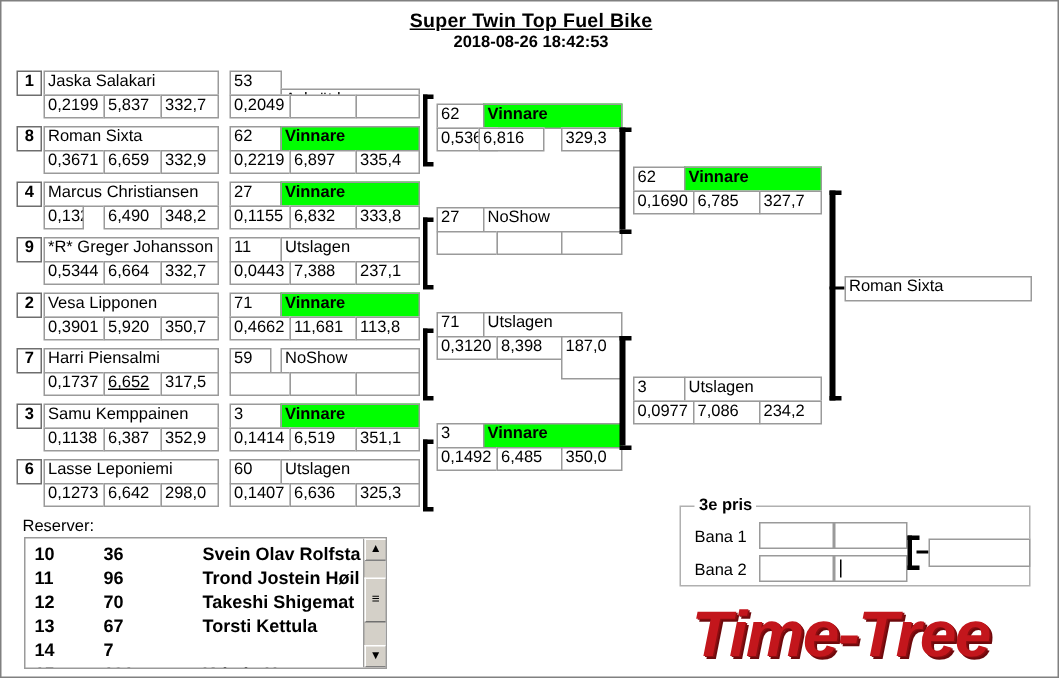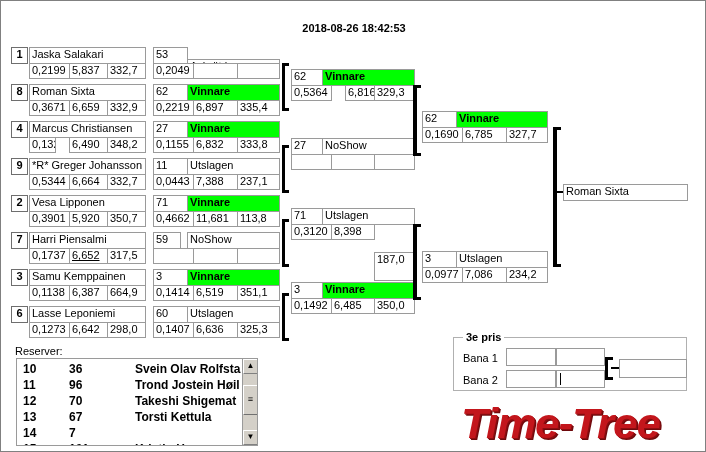--- a/index.html
+++ b/index.html
@@ -100,20 +100,21 @@
     white-space:nowrap;
     transform:scaleX(1.02);
     transform-origin:left center;
   }
 </style>
 </head>
 <body>
 
 <div id="page">
 
+  <div class="title">Super Twin Top Fuel Bike</div>
   <div class="subtitle">2018-08-26 18:42:53</div>
 
   <div id="bracket">
       <div class="bx seed" style="left: 10px; top: 46px; width: 17px; height: 17px;">1</div>
       <div class="bx nm" style="left: 28px; top: 46px; width: 117px; height: 17px;">Jaska Salakari</div>
       <div class="bx num" style="left: 28px; top: 62px; width: 41px; height: 16px;">0,2199</div>
       <div class="bx num" style="left: 68px; top: 62px; width: 39px; height: 16px;">5,837</div>
       <div class="bx num" style="left: 106px; top: 62px; width: 39px; height: 16px;">332,7</div>
       <div class="bx seed" style="left: 10px; top: 83px; width: 17px; height: 17px;">8</div>
       <div class="bx nm" style="left: 28px; top: 83px; width: 117px; height: 17px;">Roman Sixta</div>
@@ -137,21 +138,21 @@
       <div class="bx num" style="left: 106px; top: 210px; width: 39px; height: 16px;">350,7</div>
       <div class="bx seed" style="left: 10px; top: 231px; width: 17px; height: 17px;">7</div>
       <div class="bx nm" style="left: 28px; top: 231px; width: 117px; height: 17px;">Harri Piensalmi</div>
       <div class="bx num" style="left: 28px; top: 247px; width: 41px; height: 16px;">0,1737</div>
       <div class="bx num" style="left: 68px; top: 247px; width: 47px; height: 16px; text-decoration: underline;">6,652</div>
       <div class="bx num" style="left: 106px; top: 247px; width: 39px; height: 16px;">317,5</div>
       <div class="bx seed" style="left: 10px; top: 268px; width: 17px; height: 17px;">3</div>
       <div class="bx nm" style="left: 28px; top: 268px; width: 117px; height: 17px;">Samu Kemppainen</div>
       <div class="bx num" style="left: 28px; top: 284px; width: 41px; height: 16px;">0,1138</div>
       <div class="bx num" style="left: 68px; top: 284px; width: 39px; height: 16px;">6,387</div>
-      <div class="bx num" style="left: 106px; top: 284px; width: 39px; height: 16px;">664,9</div>
+      <div class="bx num" style="left: 106px; top: 284px; width: 39px; height: 16px;">352,9</div>
       <div class="bx seed" style="left: 10px; top: 305px; width: 17px; height: 17px;">6</div>
       <div class="bx nm" style="left: 28px; top: 305px; width: 117px; height: 17px;">Lasse Leponiemi</div>
       <div class="bx num" style="left: 28px; top: 321px; width: 41px; height: 16px;">0,1273</div>
       <div class="bx num" style="left: 68px; top: 321px; width: 39px; height: 16px;">6,642</div>
       <div class="bx num" style="left: 106px; top: 321px; width: 39px; height: 16px;">298,0</div>
       <div class="bx" style="left: 152px; top: 46px; width: 35px; height: 17px;">53</div>
       <div class="bx" style="left: 186px; top: 46px; width: 93px; height: 17px; margin-top: 12px;">Avbröt lopp</div>
       <div class="bx num" style="left: 152px; top: 62px; width: 41px; height: 16px;">0,2049</div>
       <div class="bx num" style="left: 192px; top: 62px; width: 45px; height: 16px;"></div>
       <div class="bx num" style="left: 236px; top: 62px; width: 43px; height: 16px;"></div>
@@ -198,32 +199,32 @@
       <div class="ln" style="left: 281px; top: 189px; width: 7px; height: 3px;"></div>
       <div class="ln" style="left: 281px; top: 218px; width: 3px; height: 45px;"></div>
       <div class="ln" style="left: 281px; top: 218px; width: 7px; height: 3px;"></div>
       <div class="ln" style="left: 281px; top: 263px; width: 7px; height: 3px;"></div>
       <div class="ln" style="left: 281px; top: 292px; width: 3px; height: 45px;"></div>
       <div class="ln" style="left: 281px; top: 292px; width: 7px; height: 3px;"></div>
       <div class="ln" style="left: 281px; top: 337px; width: 7px; height: 3px;"></div>
       <div class="bx" style="left: 290px; top: 68px; width: 32px; height: 17px;">62</div>
       <div class="bx green" style="left: 321px; top: 68px; width: 93px; height: 17px;">Vinnare</div>
       <div class="bx num" style="left: 290px; top: 84px; width: 41px; height: 16px;">0,5364</div>
-      <div class="bx num" style="left: 344px; top: 84px; width: 44px; height: 16px;">6,816</div>
+      <div class="bx num" style="left: 318px; top: 84px; width: 44px; height: 16px;">6,816</div>
       <div class="bx num" style="left: 373px; top: 84px; width: 41px; height: 16px;">329,3</div>
       <div class="bx" style="left: 290px; top: 137px; width: 32px; height: 17px;">27</div>
       <div class="bx" style="left: 321px; top: 137px; width: 93px; height: 17px;">NoShow</div>
       <div class="bx num" style="left: 290px; top: 153px; width: 41px; height: 16px;"></div>
       <div class="bx num" style="left: 330px; top: 153px; width: 44px; height: 16px;"></div>
       <div class="bx num" style="left: 373px; top: 153px; width: 41px; height: 16px;"></div>
       <div class="bx" style="left: 290px; top: 207px; width: 32px; height: 17px;">71</div>
       <div class="bx" style="left: 321px; top: 207px; width: 93px; height: 17px;">Utslagen</div>
       <div class="bx num" style="left: 290px; top: 223px; width: 41px; height: 16px;">0,3120</div>
       <div class="bx num" style="left: 330px; top: 223px; width: 44px; height: 16px;">8,398</div>
-      <div class="bx num" style="left: 373px; top: 223px; width: 41px; height: 29px; margin-top: 28px;">187,0</div>
+      <div class="bx num" style="left: 373px; top: 223px; width: 41px; height: 29px;">187,0</div>
       <div class="bx" style="left: 290px; top: 281px; width: 32px; height: 17px;">3</div>
       <div class="bx green" style="left: 321px; top: 281px; width: 93px; height: 17px;">Vinnare</div>
       <div class="bx num" style="left: 290px; top: 297px; width: 41px; height: 16px;">0,1492</div>
       <div class="bx num" style="left: 330px; top: 297px; width: 44px; height: 16px;">6,485</div>
       <div class="bx num" style="left: 373px; top: 297px; width: 41px; height: 16px;">350,0</div>
       <div class="ln" style="left: 412px; top: 84px; width: 4px; height: 68px;"></div>
       <div class="ln" style="left: 412px; top: 84px; width: 8px; height: 3px;"></div>
       <div class="ln" style="left: 412px; top: 152px; width: 8px; height: 3px;"></div>
       <div class="ln" style="left: 412px; top: 223px; width: 4px; height: 73px;"></div>
       <div class="ln" style="left: 412px; top: 223px; width: 8px; height: 3px;"></div>

